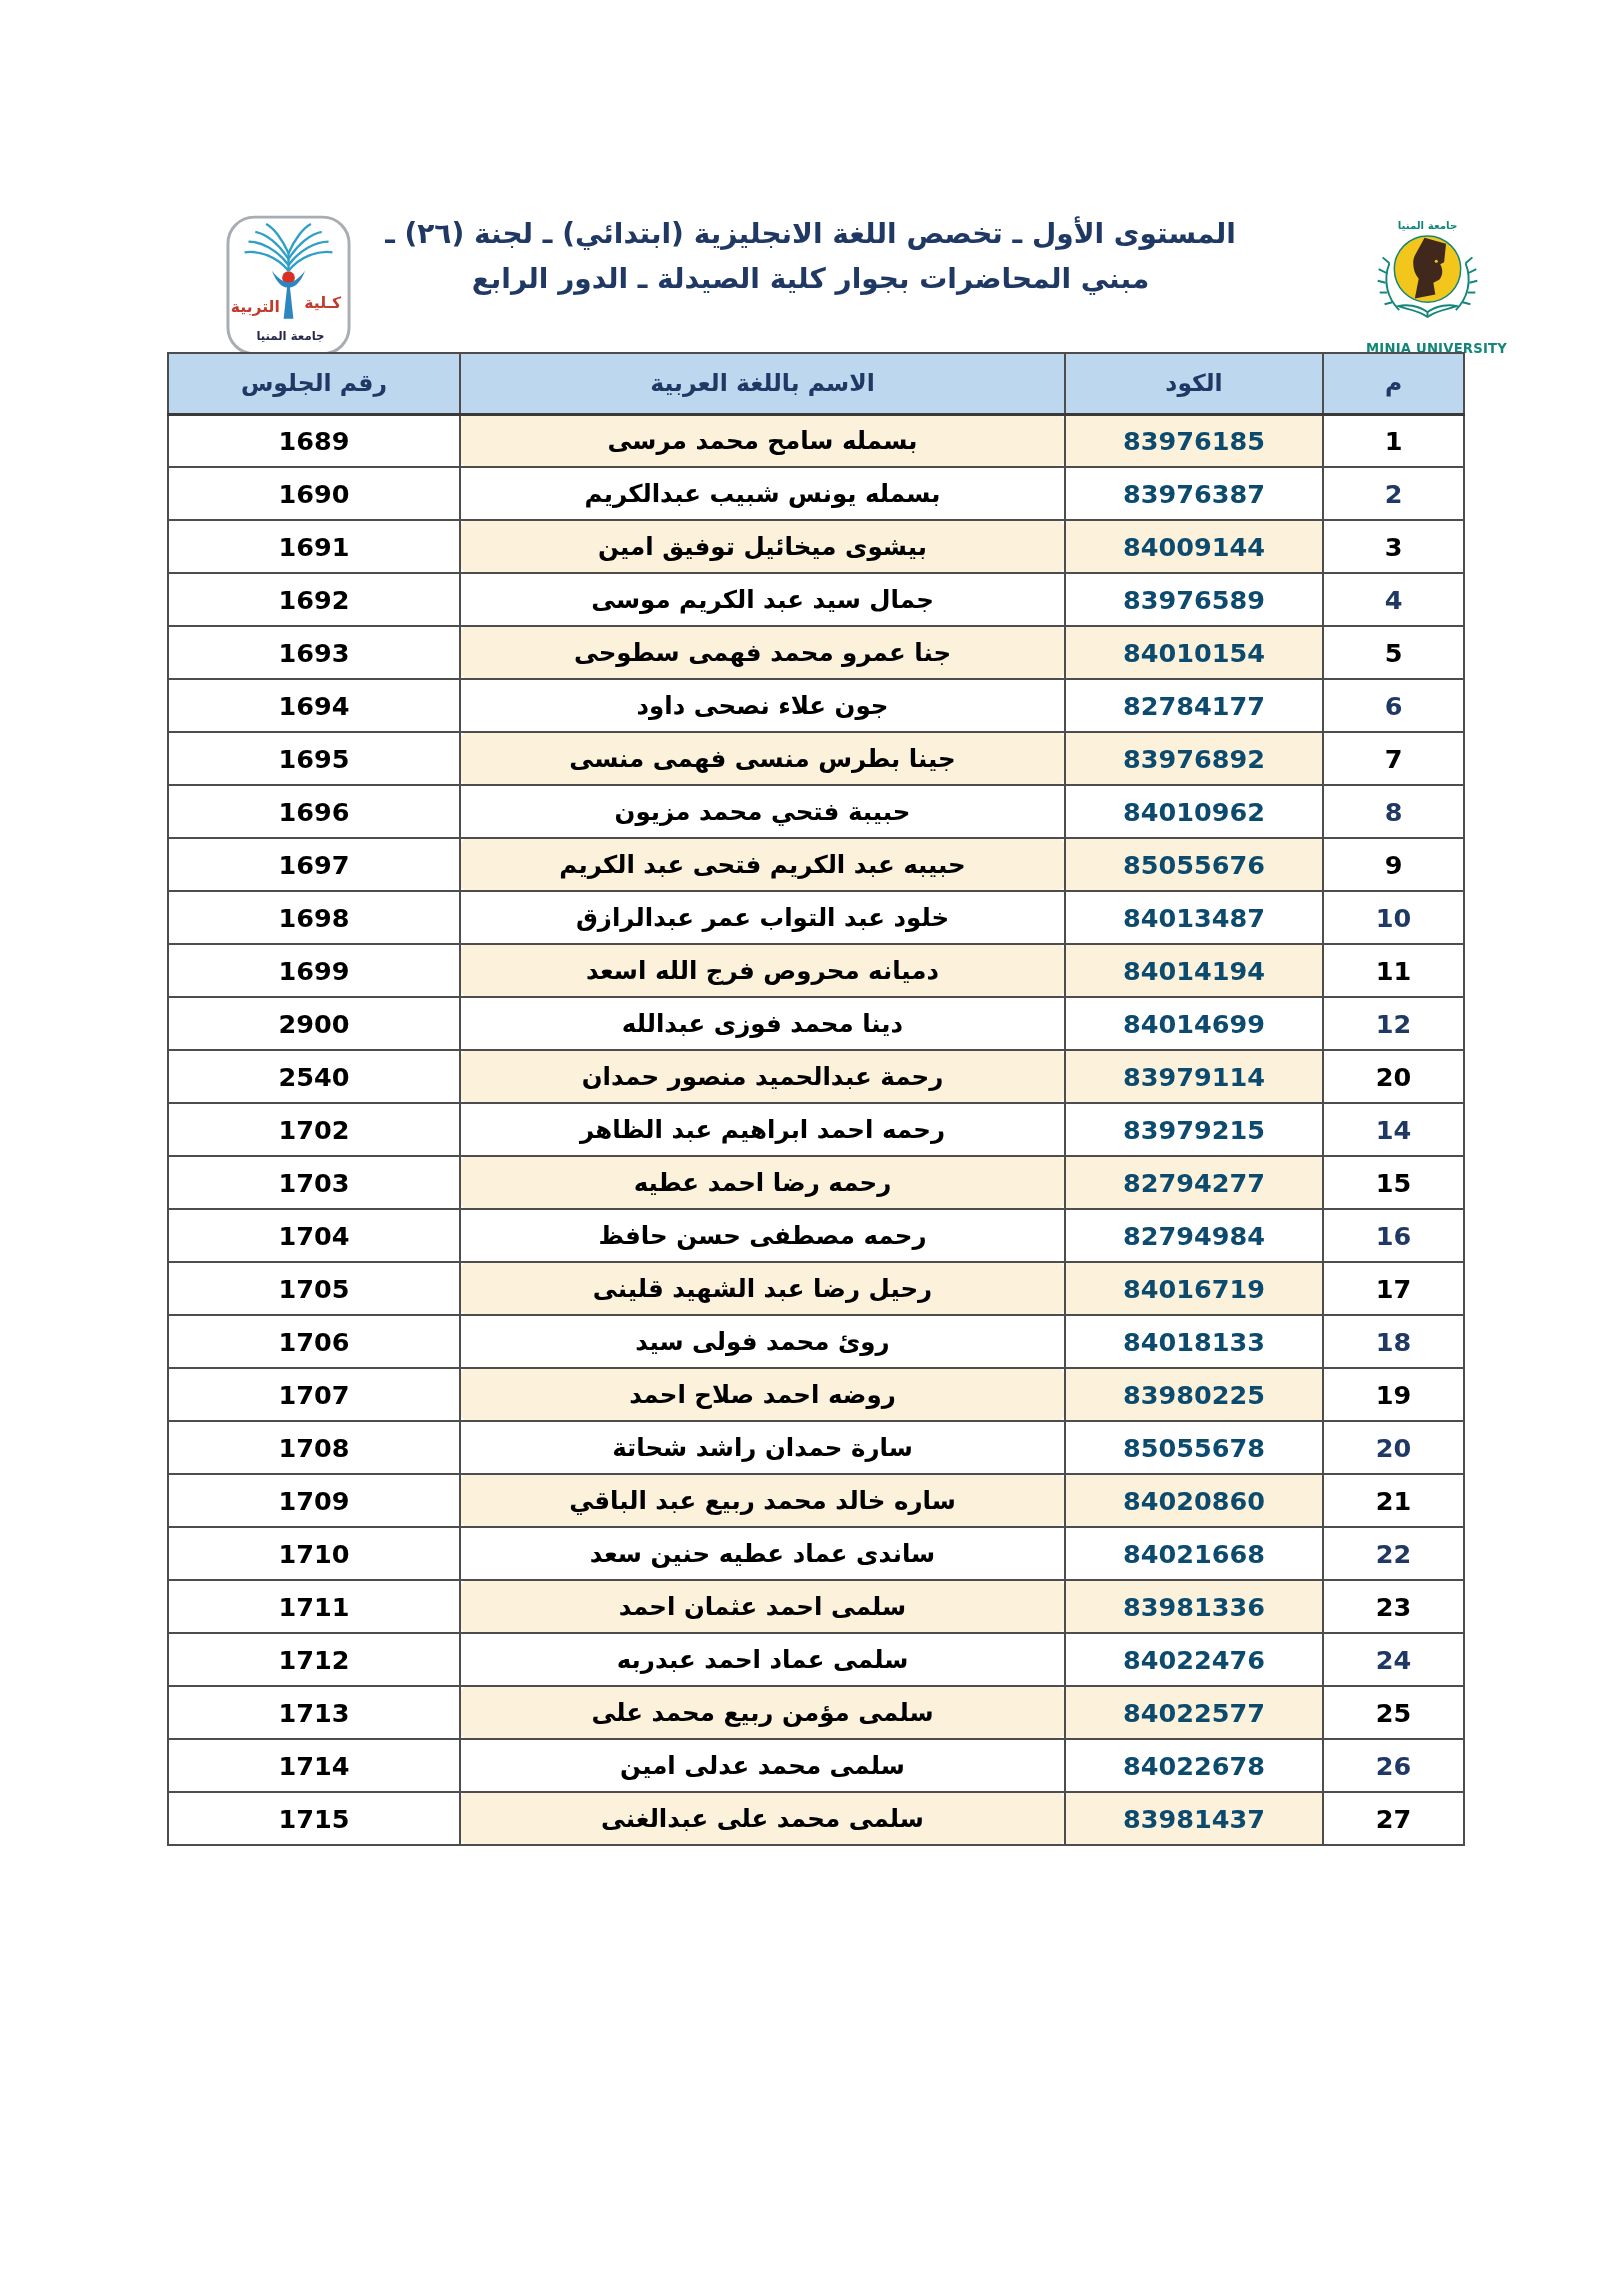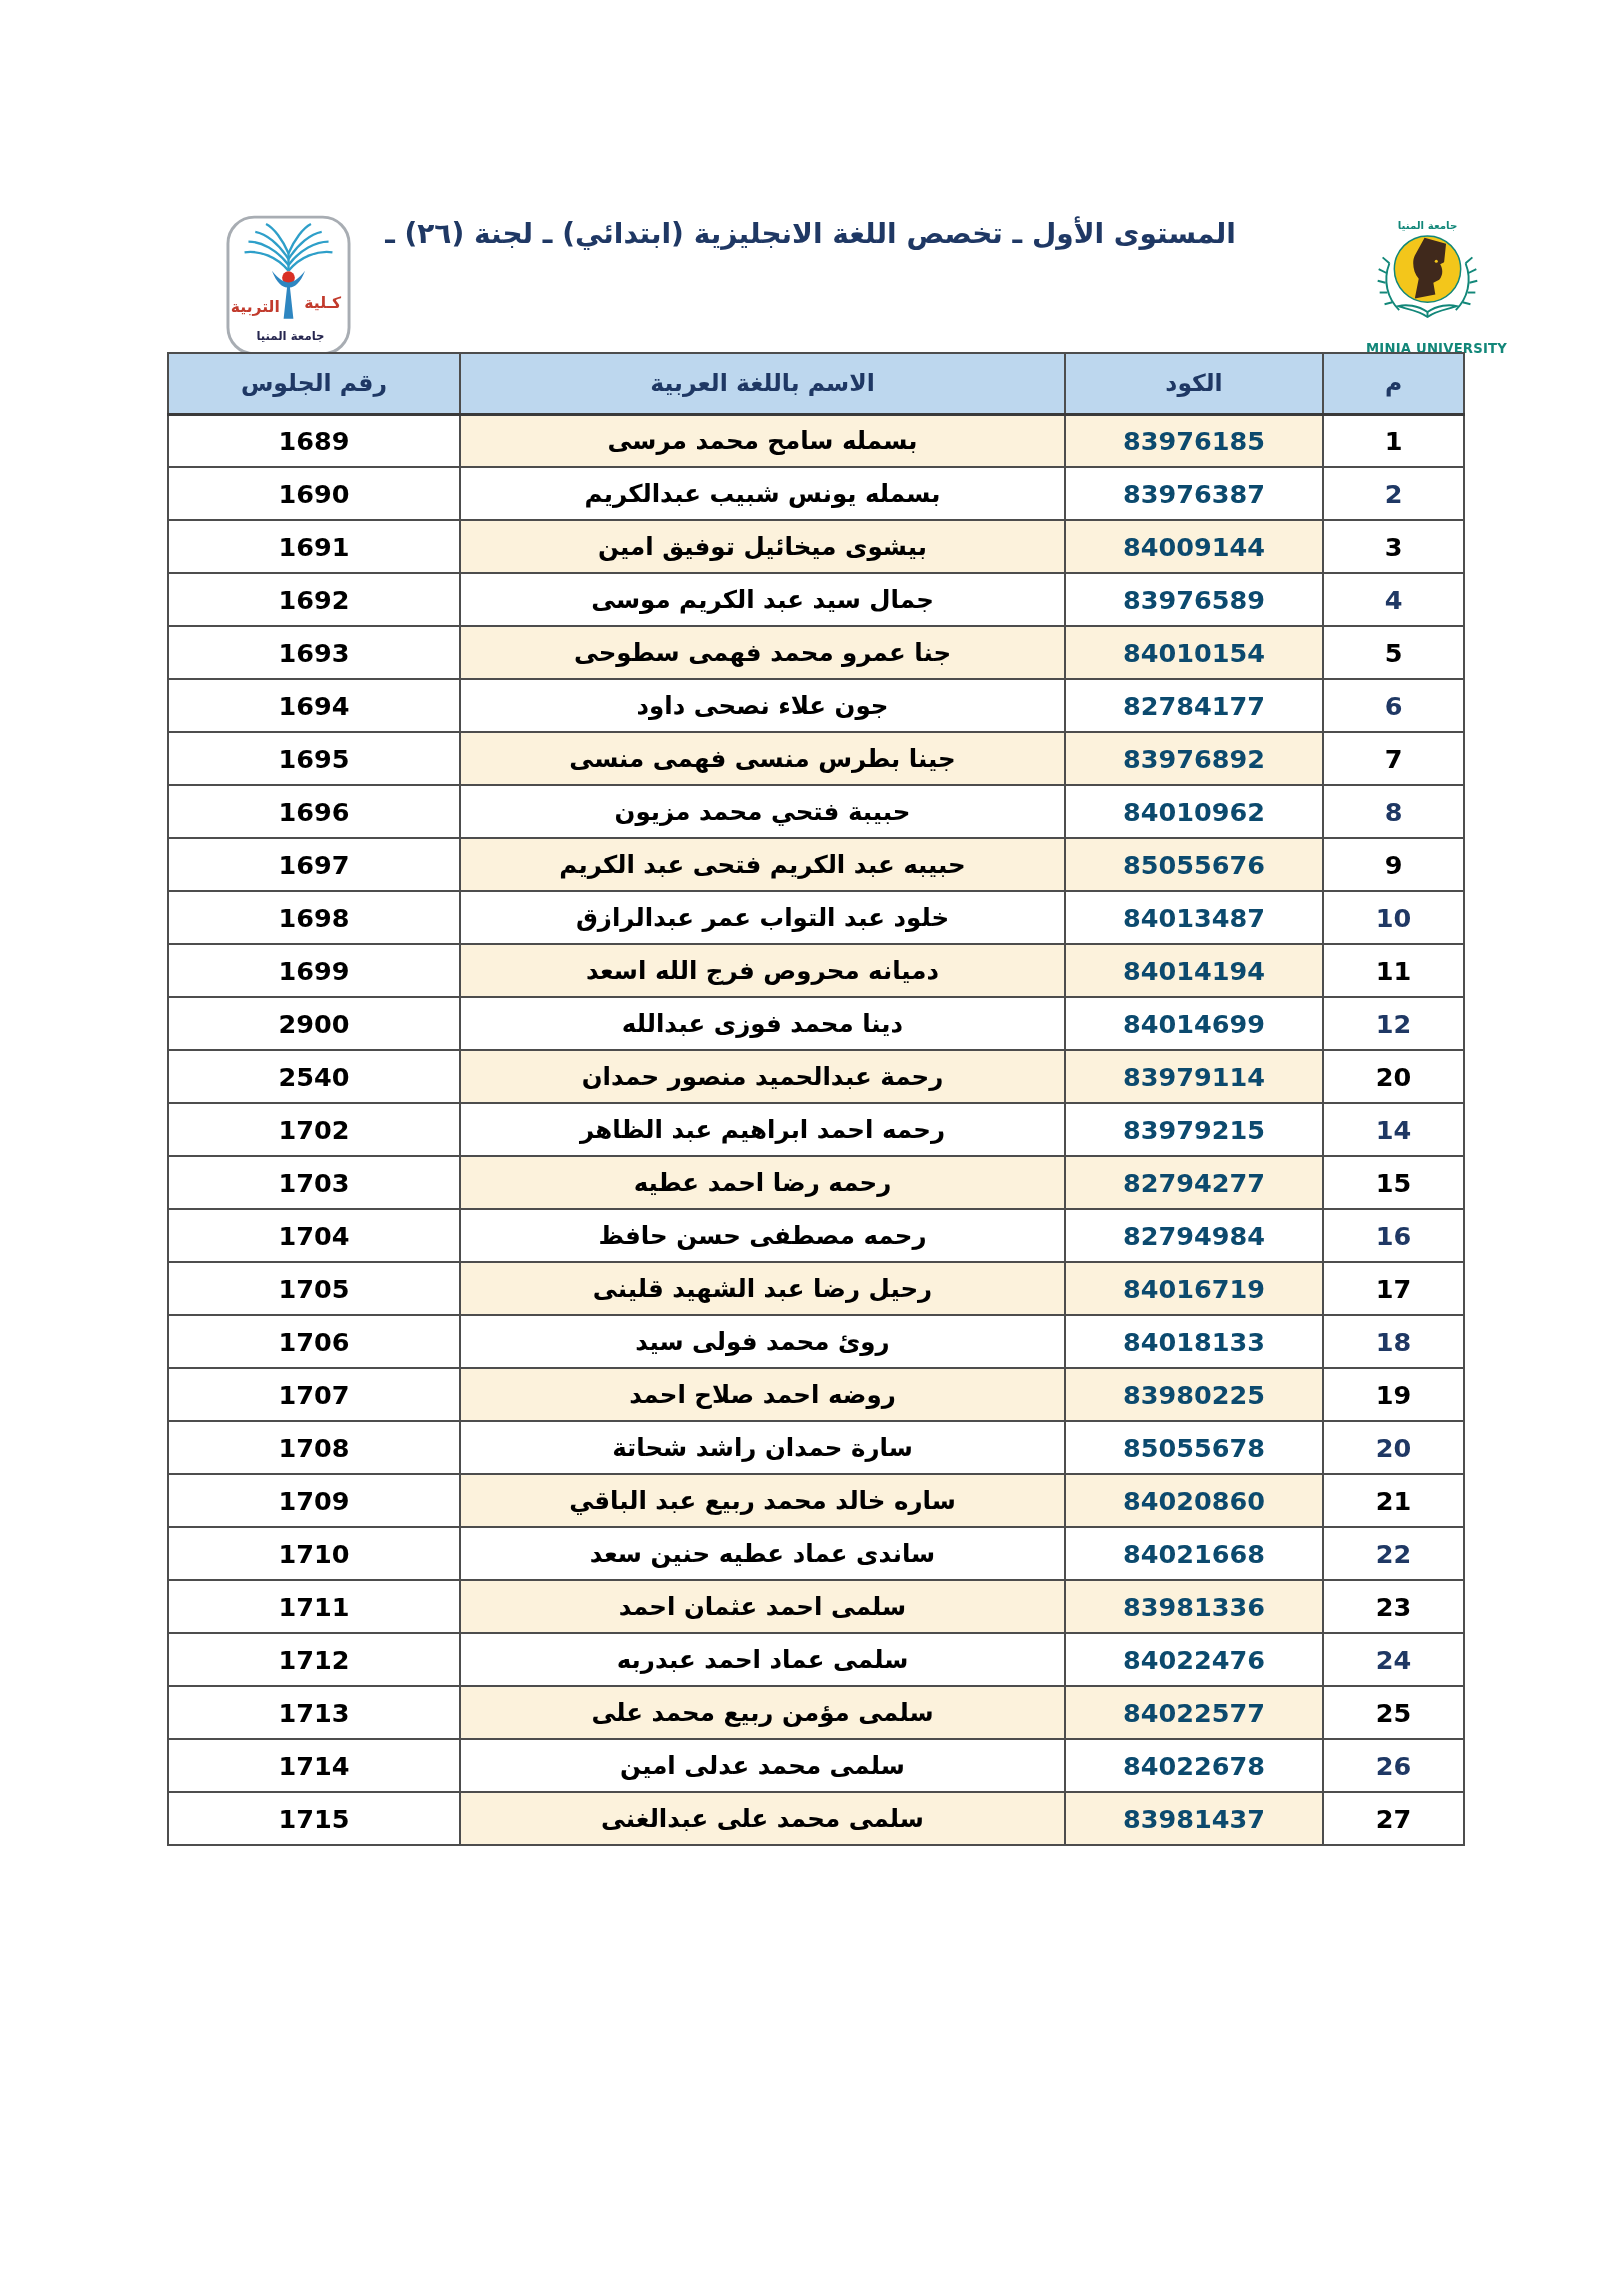--- a/index.html
+++ b/index.html
@@ -36,21 +36,21 @@
     font-weight:bold; padding:0; overflow:hidden; white-space:nowrap;
   }
   .roster thead tr { height:61px; }
   .roster tbody tr { height:53px; }
   .roster th {
     background:var(--header-bg); color:var(--navy);
     font-size:23.5px; border-bottom:3.9px solid var(--outer);
   }
   td.col-num  { font-size:25.5px; }
   td.col-code { font-size:25.5px; color:#0c4a6e; font-family:"DejaVu Sans", sans-serif; }
-  td.col-name { font-size:24.5px; color:#000; }
+  td.col-name { font-size:24.5px; color:#000;border-radius:9px; }
   td.col-seat { font-size:25.5px; color:#000; }
   td.stripe   { background:var(--stripe); }
   td.idx-odd  { color:#000000; }
   td.idx-even { color:var(--navy); }
 </style>
 </head>
 <body>
 
 <div class="page">
 
@@ -73,20 +73,21 @@
         <path d="M47 57 C 52 70, 58 74, 62.5 74 L59 106 L69 106 L65.5 74 C 70 74, 76 70, 81 57 C 74 66, 68 69, 64 69 C 60 69, 54 66, 47 57 Z" fill="#2E86C1"></path>
       </g>
       <text x="99" y="95" font-size="16" font-weight="bold" fill="#C23B2D" text-anchor="middle">كـلية</text>
       <text x="30" y="99" font-size="16" font-weight="bold" fill="#C23B2D" text-anchor="middle">التربية</text>
       <text x="66" y="128" font-size="12" font-weight="bold" fill="#26264f" text-anchor="middle">جامعة المنيا</text>
     </svg>
   </div>
 
   <div class="doc-title" dir="rtl">
     <div>المستوى الأول ـ تخصص اللغة الانجليزية (ابتدائي) ـ لجنة (٢٦) ـ</div>
+    <div>مبني المحاضرات بجوار كلية الصيدلة ـ الدور الرابع</div>
   </div>
 
   <div class="logo-right">
     <svg width="123" height="110" viewBox="0 0 126 112">
       <text x="63" y="11" font-size="10.5" font-weight="bold" fill="#128779" text-anchor="middle">جامعة المنيا</text>
       <circle cx="63" cy="52" r="34" fill="#F3C61B" stroke="#128779" stroke-width="1.5"></circle>
       <g>
         <path d="M50 38 L60 20 L82 26 L80 45 L76 47 C 79 52, 79 58, 75 63 L69 66 L71 78 L50 82 L54 62 C 48 55, 47 44, 50 38 Z" fill="#40291C"></path>
         <circle cx="72" cy="44" r="1.6" fill="#F3C61B"></circle>
       </g>

